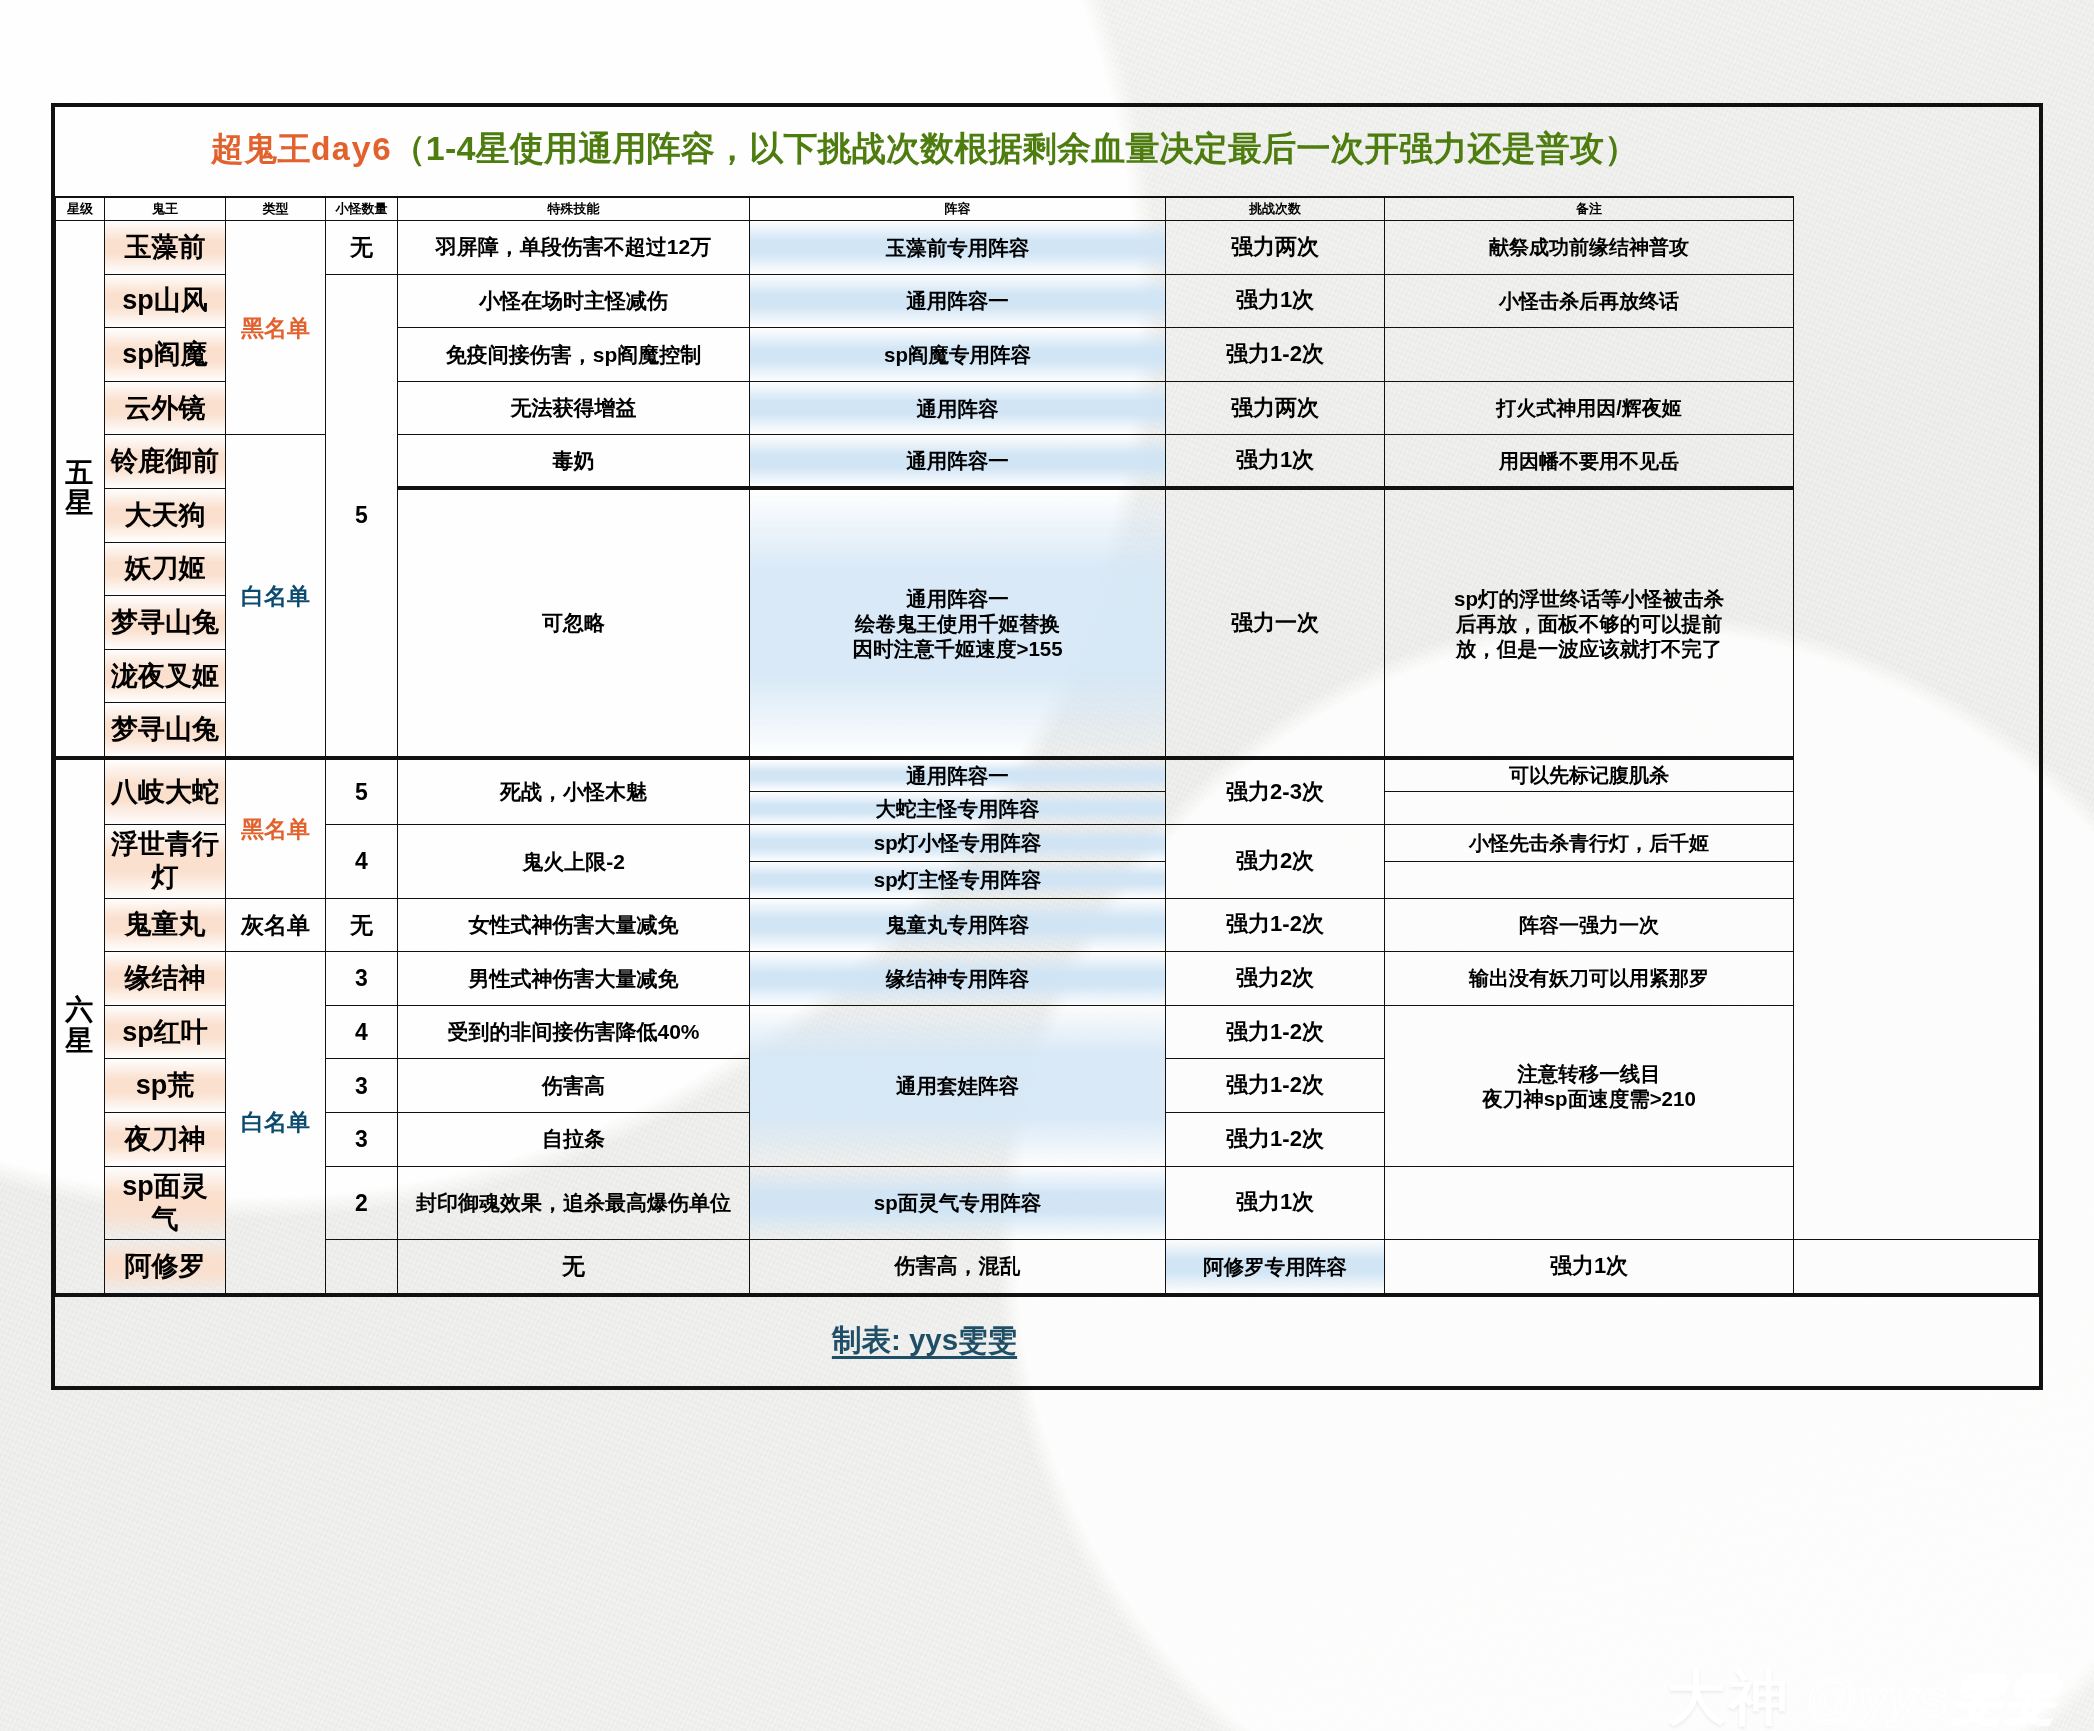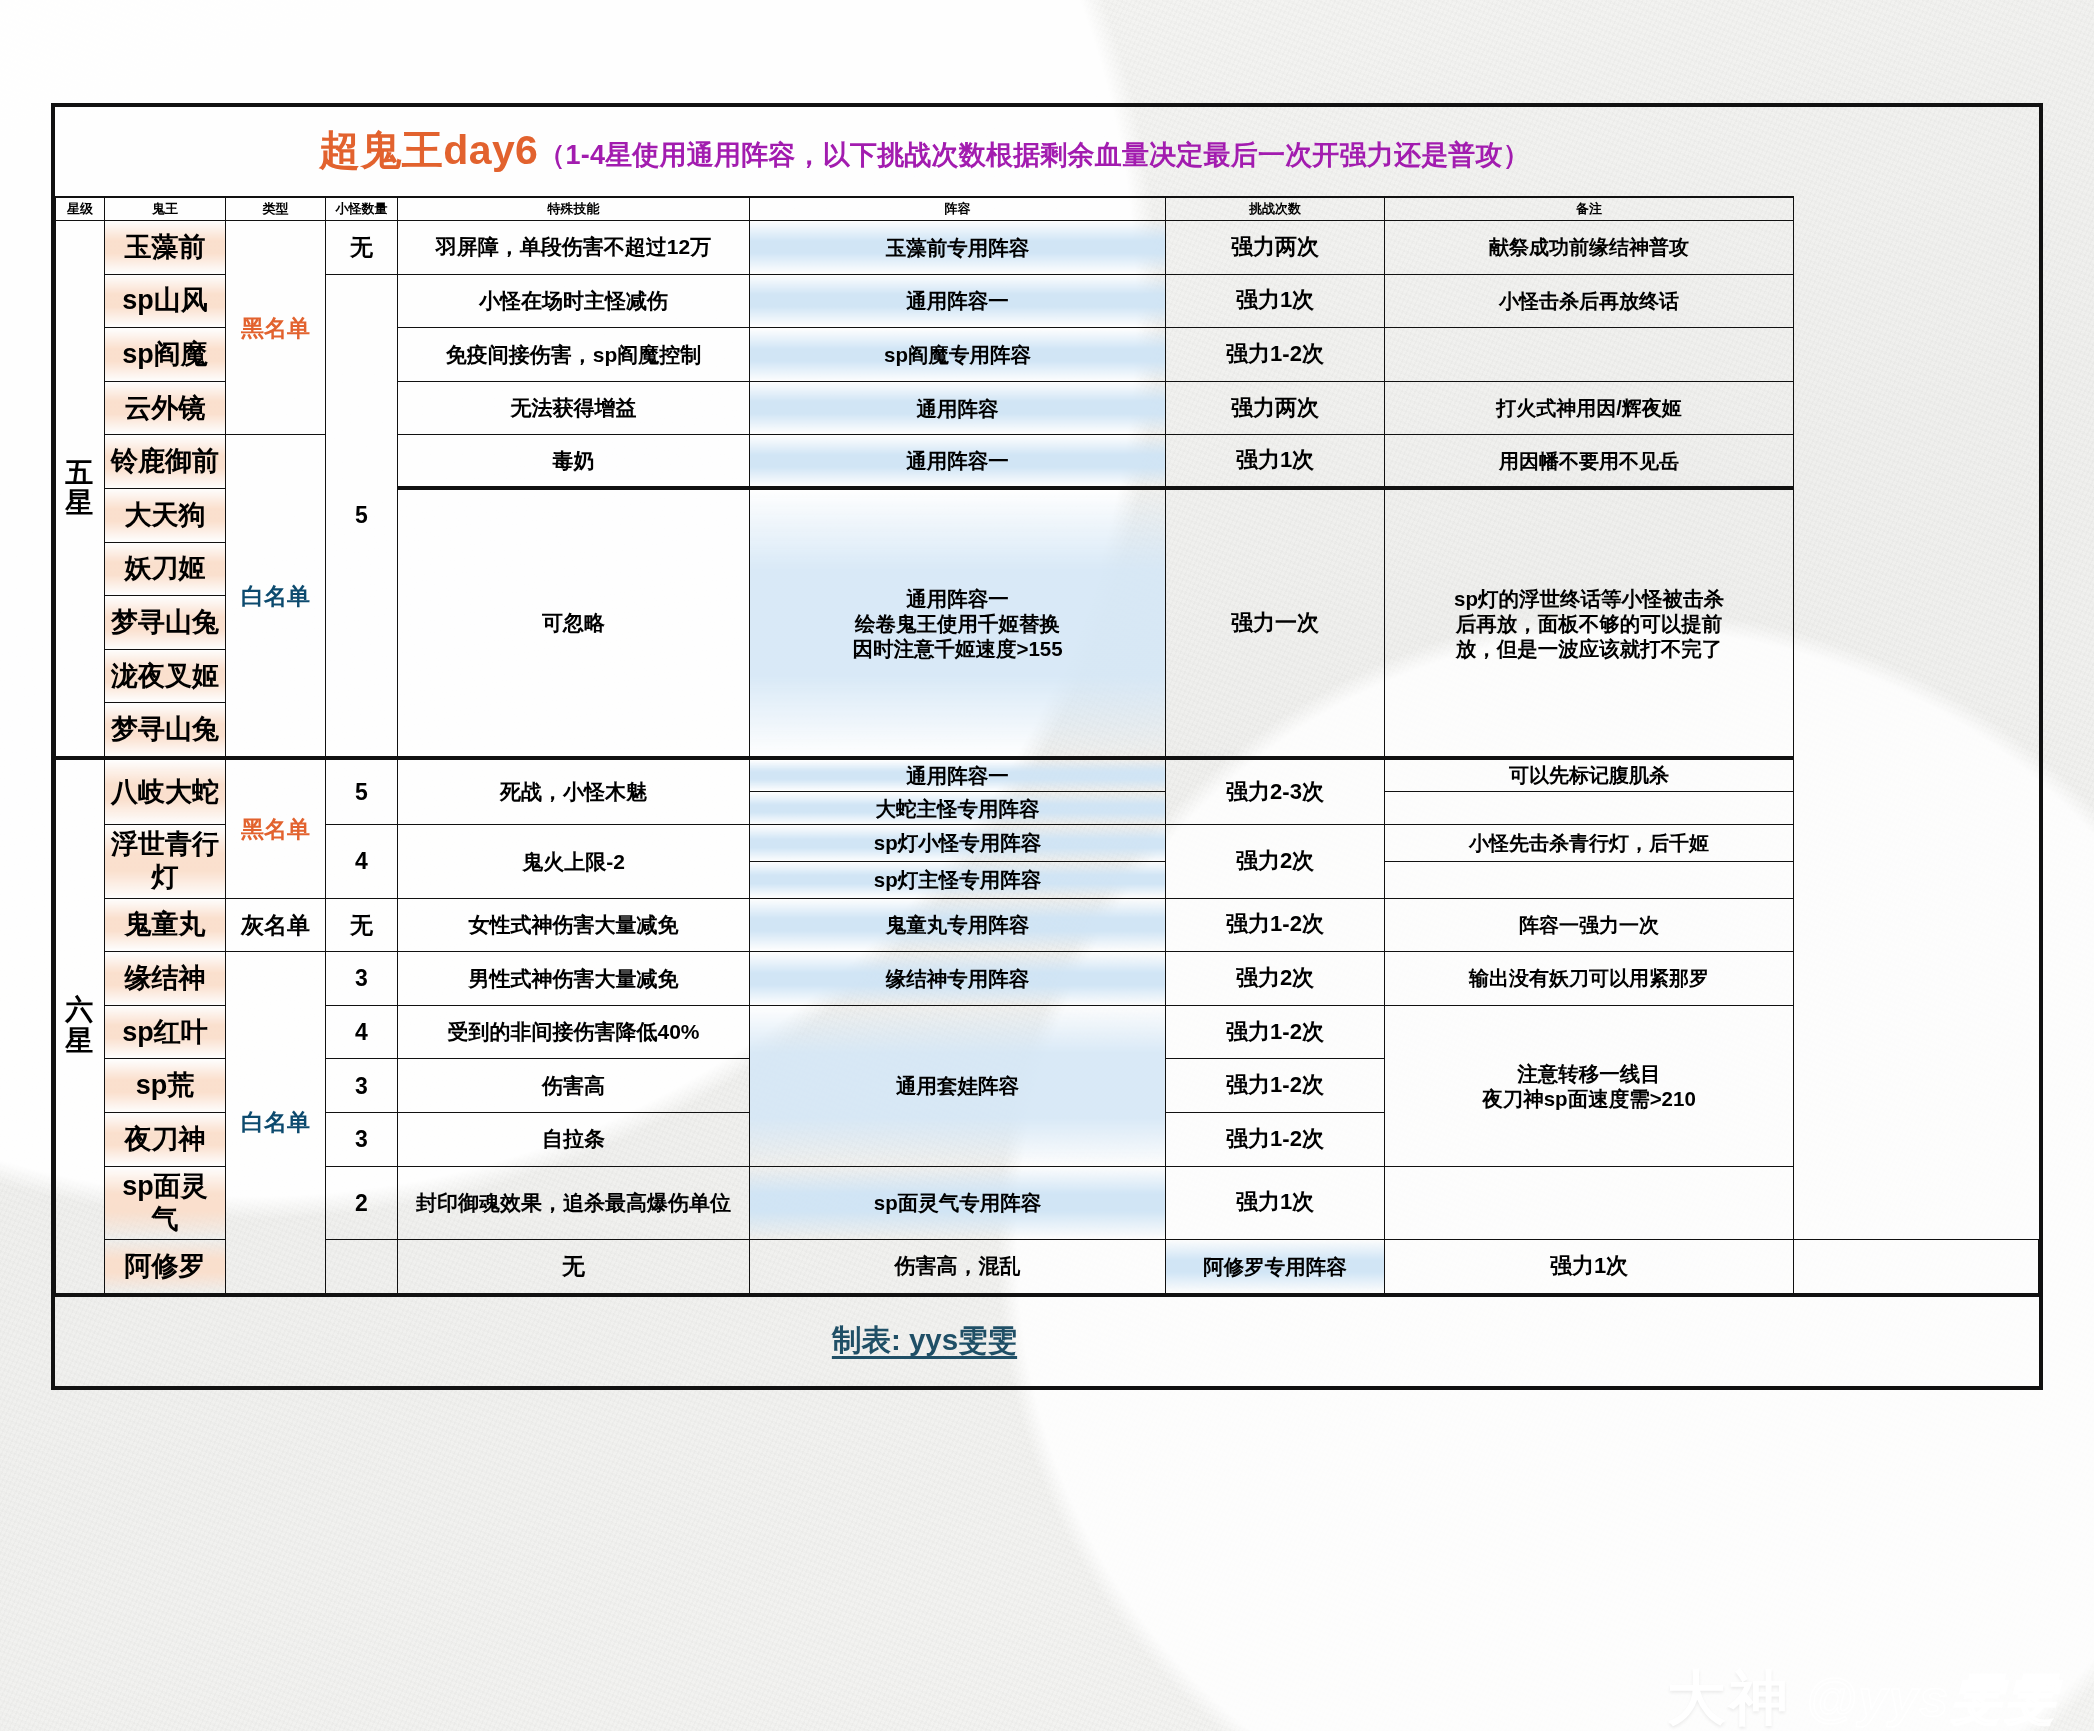--- a/index.html
+++ b/index.html
@@ -43,22 +43,22 @@
     line-height:1.22;
     background:transparent;
   }
   
   .title-cell{
     border:none;
     border-bottom:2.5px solid #111;
     padding:11.5px 0 13px 0;
     height:64px;
   }
-  .t-main{font-size:41px;color:#e2622e;letter-spacing:0.4px;}
-  .t-sub{font-size:27px;color:#a21caf;letter-spacing:0.2px;}
+  .t-main{font-size:33px;color:#e2622e;letter-spacing:0.4px;font-family:Liberation Mono, monospace;}
+  .t-sub{font-size:34px;color:#4d7c0f;letter-spacing:0.2px;}
   
   col.c-star{width:49px;}
   col.c-boss{width:121px;}
   col.c-type{width:100px;}
   col.c-mobs{width:72px;}
   col.c-skill{width:352px;}
   col.c-team{width:416px;}
   col.c-tries{width:219px;}
   col.c-note{width:409px;}
 

